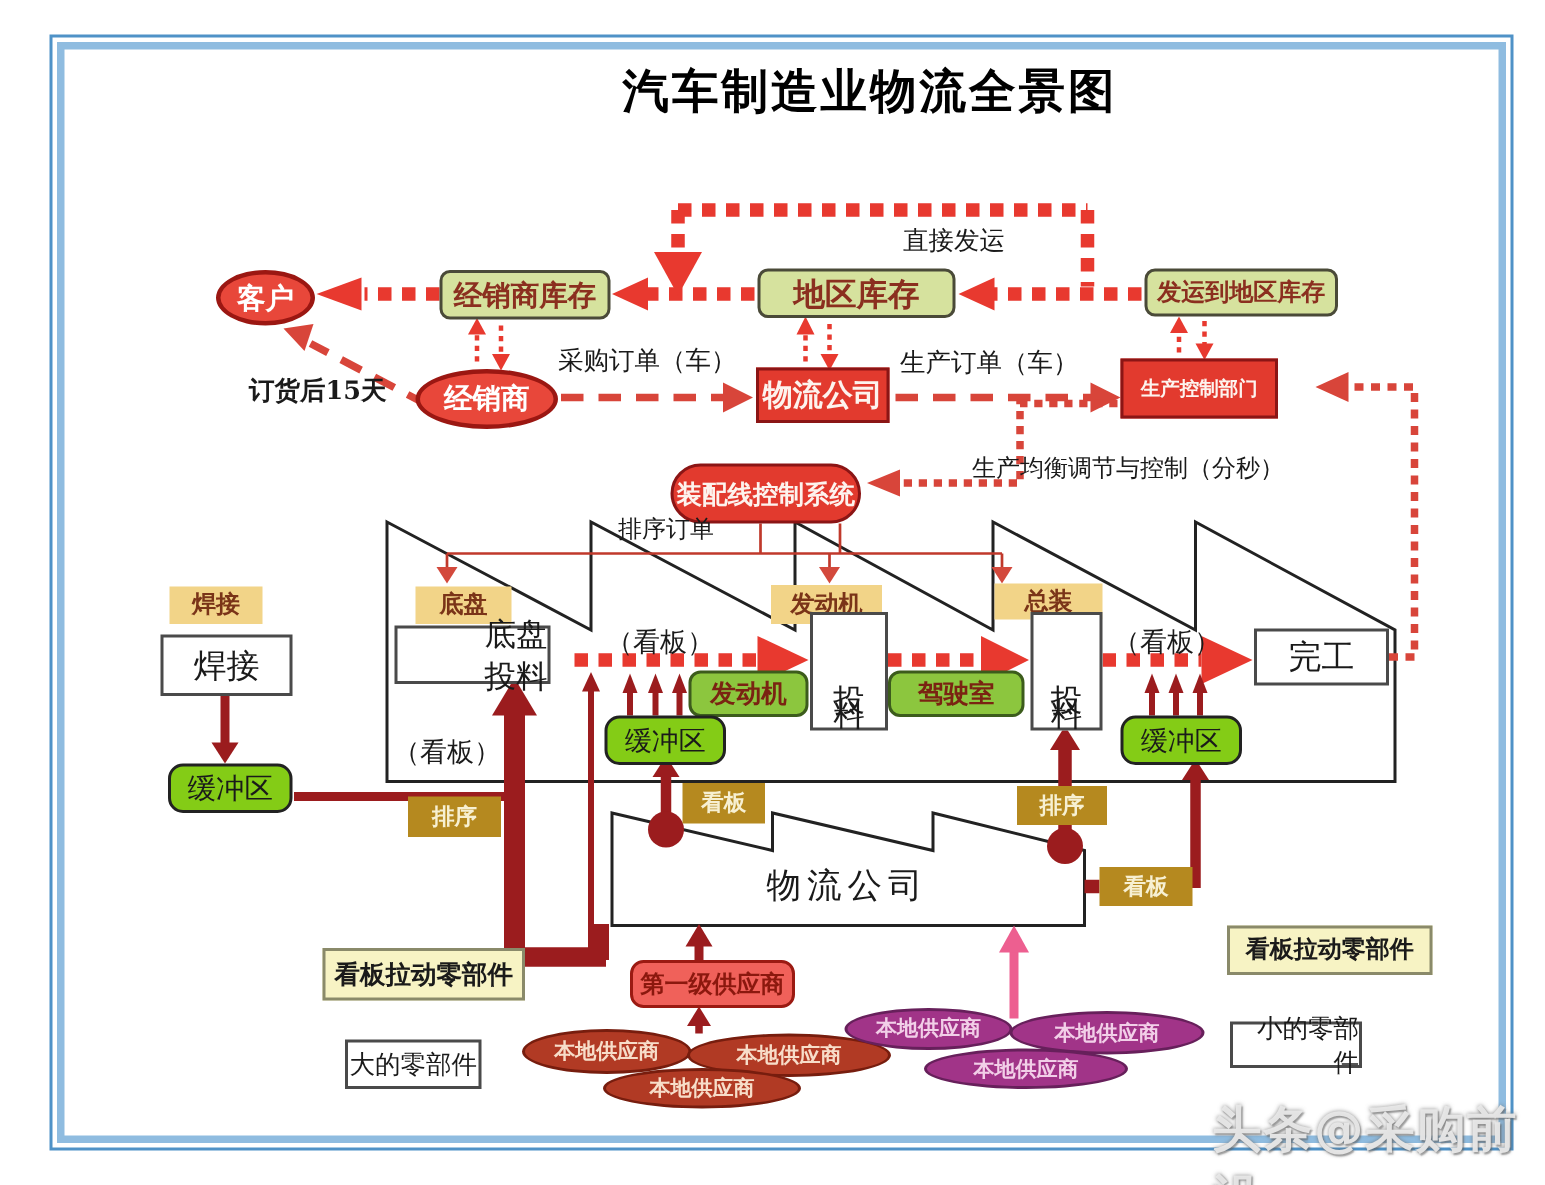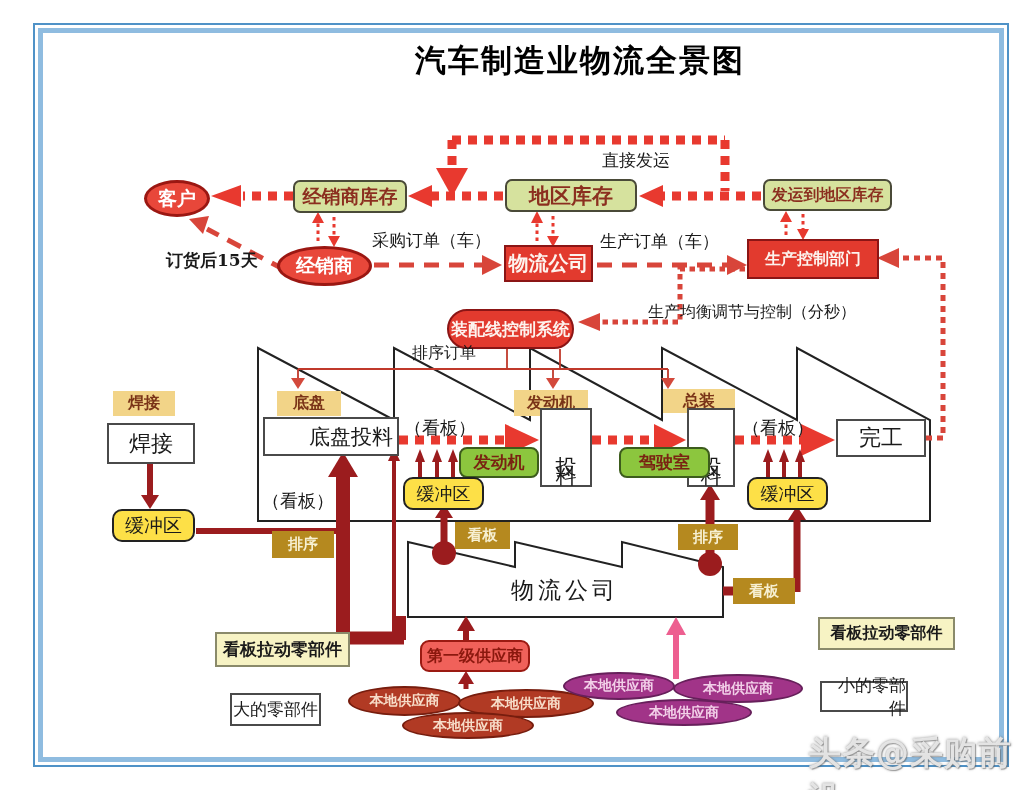--- a/index.html
+++ b/index.html
@@ -12,21 +12,21 @@
                border:5px solid #8fbce0;}
   svg.layer{position:absolute;left:0;top:0;pointer-events:none;}
   .node{position:absolute;display:flex;align-items:center;justify-content:center;
         text-align:right;box-sizing:border-box;z-index:2;}
   .ellipse-red{background:#e8473a;border:3px solid #9b1712;border-radius:50%;
                color:#fff;font-weight:bold;}
   .box-green{background:#d6e29e;border:2px solid #4a4a38;border-radius:7px;
              color:#8b2f1f;font-weight:bold;}
   .box-red{background:#e23a2e;border:2px solid #8b1515;color:#fdf3ee;font-weight:bold;}
   .box-white{background:#fff;border:2px solid #4a4a4a;color:#1a1a1a;}
-  .box-round-white{background:#fde047;border:2px solid #222;border-radius:10px;color:#1a1a1a;}
+  .box-round-white{background:#84cc16;border:2px solid #222;border-radius:10px;color:#1a1a1a;}
   .tag-tan{background:#f2d488;color:#7a3418;font-weight:bold;}
   .tag-brown{background:#b5891f;color:#f7f0d2;font-weight:bold;}
   .green-bright{background:#8cc63e;border:2px solid #3c5c1c;border-radius:8px;
                 color:#7a2312;font-weight:bold;}
   .box-paleyellow{background:#f7f3c4;border:2px solid #8a8a6a;color:#1a1a1a;}
   .ellipse-brick{background:#b13a24;border:2px solid #771d0e;border-radius:50%;
                  color:#f7ddc9;font-weight:bold;}
   .ellipse-purple{background:#a13488;border:2px solid #67205b;border-radius:50%;
                   color:#f2cfe8;font-weight:bold;}
   .lbl{position:absolute;color:#1a1a1a;z-index:3;white-space:nowrap;}
@@ -176,38 +176,38 @@
     <path d="M676,679 L676,633" stroke="#ed5f90" stroke-width="6" fill="none"></path>
     <polygon points="666,635 686,635 676,617" fill="#ed5f90"></polygon>
   </svg>
 
   <div class="node ellipse-red" style="left:144px;top:180px;width:66px;height:37px;font-size:19px;">客户</div>
   <div class="node box-green" style="left:293px;top:180px;width:114px;height:33px;font-size:19px;">经销商库存</div>
   <div class="node box-green" style="left:763px;top:179px;width:129px;height:32px;font-size:16px;">发运到地区库存</div>
   <div class="node box-green" style="left:505px;top:179px;width:132px;height:33px;font-size:21px;">地区库存</div>
   <div class="node ellipse-red" style="left:277px;top:246px;width:95px;height:40px;font-size:19px;">经销商</div>
   <div class="node box-red" style="left:504px;top:245px;width:89px;height:37px;font-size:20px;">物流公司</div>
-  <div class="node box-red" style="left:747px;top:239px;width:132px;height:40px;font-size:16px;">生产控制部门</div>
+  <div class="node box-red" style="left:747px;top:239px;width:105px;height:40px;font-size:13px;">生产控制部门</div>
   <div class="node box-red" style="left:447px;top:309px;width:127px;height:40px;font-size:17px;border-radius:20px;">装配线控制系统</div>
 
   <div class="node tag-tan" style="left:113px;top:391px;width:62px;height:25px;font-size:16px;">焊接</div>
   <div class="node box-white" style="left:107px;top:423px;width:88px;height:41px;font-size:22px;">焊接</div>
   <div class="node box-round-white" style="left:112px;top:509px;width:83px;height:33px;font-size:19px;">缓冲区</div>
 
   <div class="node tag-tan" style="left:277px;top:391px;width:64px;height:25px;font-size:16px;">底盘</div>
-  <div class="node box-white" style="left:263px;top:417px;width:136px;height:39px;font-size:21px;padding-left:40px;">底盘投料</div>
+  <div class="node box-white" style="left:263px;top:417px;width:104px;height:39px;font-size:21px;padding-left:40px;">底盘投料</div>
   <div class="node tag-tan" style="left:514px;top:390px;width:74px;height:26px;font-size:16px;">发动机</div>
   <div class="node tag-tan" style="left:663px;top:389px;width:72px;height:24px;font-size:16px;">总装</div>
 
   <div class="node box-white vtext" style="left:540px;top:408px;width:52px;height:79px;font-size:21px;">投料</div>
   <div class="node box-white vtext" style="left:687px;top:408px;width:48px;height:79px;font-size:21px;">投料</div>
   <div class="node box-white" style="left:836px;top:419px;width:90px;height:38px;font-size:22px;">完工</div>
 
   <div class="node green-bright" style="left:459px;top:447px;width:80px;height:31px;font-size:17px;">发动机</div>
-  <div class="node green-bright" style="left:619px;top:447px;width:91px;height:31px;font-size:17px;">驾驶室</div>
+  <div class="node green-bright" style="left:592px;top:447px;width:91px;height:31px;font-size:17px;">驾驶室</div>
 
   <div class="node box-round-white" style="left:403px;top:477px;width:81px;height:33px;font-size:18px;">缓冲区</div>
   <div class="node box-round-white" style="left:747px;top:477px;width:81px;height:33px;font-size:18px;">缓冲区</div>
 
   <div class="node tag-brown" style="left:272px;top:531px;width:62px;height:27px;font-size:15px;">排序</div>
   <div class="node tag-brown" style="left:455px;top:522px;width:55px;height:27px;font-size:15px;">看板</div>
   <div class="node tag-brown" style="left:678px;top:524px;width:60px;height:26px;font-size:15px;">排序</div>
   <div class="node tag-brown" style="left:733px;top:578px;width:62px;height:26px;font-size:15px;">看板</div>
 
   <div class="node" style="left:430px;top:574px;width:270px;height:32px;font-size:23px;color:#1a1a1a;letter-spacing:4px;">物流公司</div>

